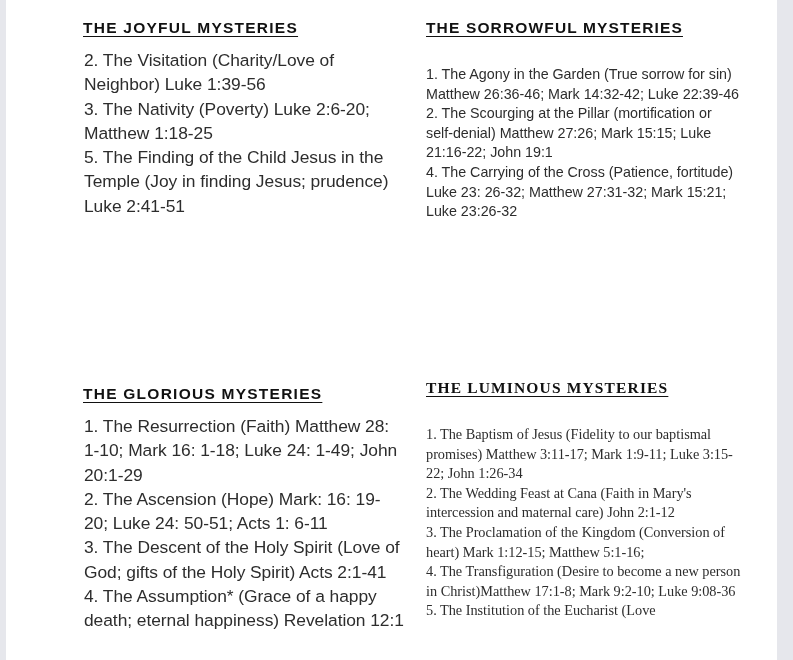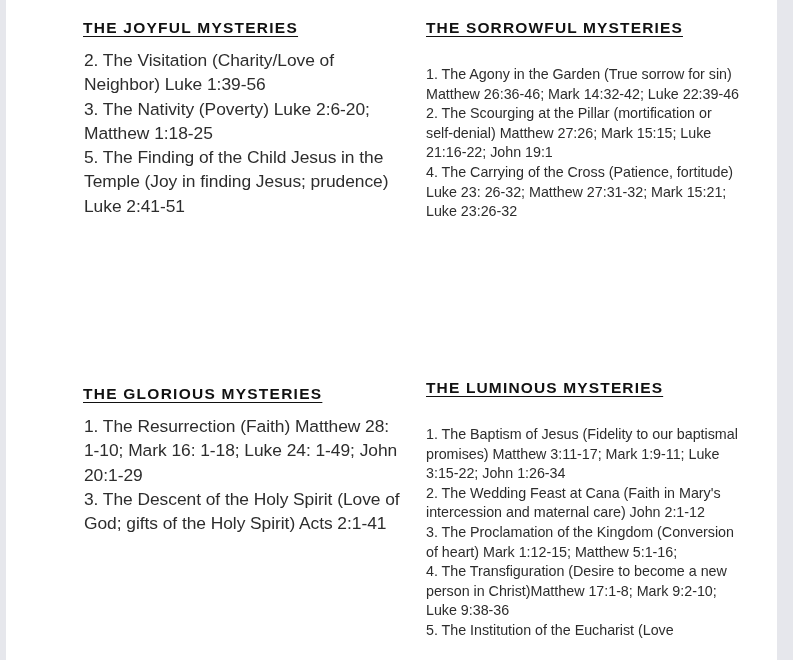--- a/index.html
+++ b/index.html
@@ -74,21 +74,21 @@
   .col-right .body {
     font-size: 14.3px;
     line-height: 19.6px;
     margin-top: 28px;
     letter-spacing: -0.02px;
   }
   
   #block-joyful    { top: 11px; }
   #block-sorrowful { top: 11px; }
   #block-glorious  { top: 369px; margin-top: 8px; }
-  #block-luminous  { top: 371px; }
+  #block-luminous  { top: 371px; font-family: Liberation Serif, serif; }
 
   .mystery {
     margin: 0;
     padding: 0;
   }
 </style>
 </head>
 <body>
 
 <div class="page">
@@ -109,29 +109,31 @@
         <p class="mystery">1. The Agony in the Garden (True sorrow for sin) Matthew 26:36-46; Mark 14:32-42; Luke 22:39-46</p>
         <p class="mystery">2. The Scourging at the Pillar (mortification or self-denial) Matthew 27:26; Mark 15:15; Luke 21:16-22; John 19:1</p>
         <p class="mystery">4. The Carrying of the Cross (Patience, fortitude) Luke 23: 26-32; Matthew 27:31-32; Mark 15:21; Luke 23:26-32</p>
       </div>
     </div>
 
     <div class="col col-left" id="block-glorious">
       <div class="sec-title">THE GLORIOUS MYSTERIES</div>
       <div class="body">
         <p class="mystery">1. The Resurrection (Faith) Matthew 28: 1-10; Mark 16: 1-18; Luke 24: 1-49; John 20:1-29</p>
+        <p class="mystery">2. The Ascension (Hope) Mark: 16: 19-20; Luke 24: 50-51; Acts 1: 6-11</p>
         <p class="mystery">3. The Descent of the Holy Spirit (Love of God; gifts of the Holy Spirit) Acts 2:1-41</p>
+        <p class="mystery">4. The Assumption* (Grace of a happy death; eternal happiness) Revelation 12:1</p>
       </div>
     </div>
 
     <div class="col col-right" id="block-luminous">
       <div class="sec-title">THE LUMINOUS MYSTERIES</div>
       <div class="body">
         <p class="mystery">1. The Baptism of Jesus (Fidelity to our baptismal promises) Matthew 3:11-17; Mark 1:9-11; Luke 3:15-22; John 1:26-34</p>
         <p class="mystery">2. The Wedding Feast at Cana (Faith in Mary's intercession and maternal care) John 2:1-12</p>
         <p class="mystery">3. The Proclamation of the Kingdom (Conversion of heart) Mark 1:12-15; Matthew 5:1-16;</p>
-        <p class="mystery">4. The Transfiguration (Desire to become a new person in Christ)Matthew 17:1-8; Mark 9:2-10; Luke 9:38-36</p>
+        <p class="mystery">4. The Transfiguration (Desire to become a new person in Christ)Matthew 17:1-8; Mark 9:2-10; Luke 9:08-36</p>
         <p class="mystery">5. The Institution of the Eucharist (Love</p>
       </div>
     </div>
 
   </div>
 </div>
 
 </body></html>

